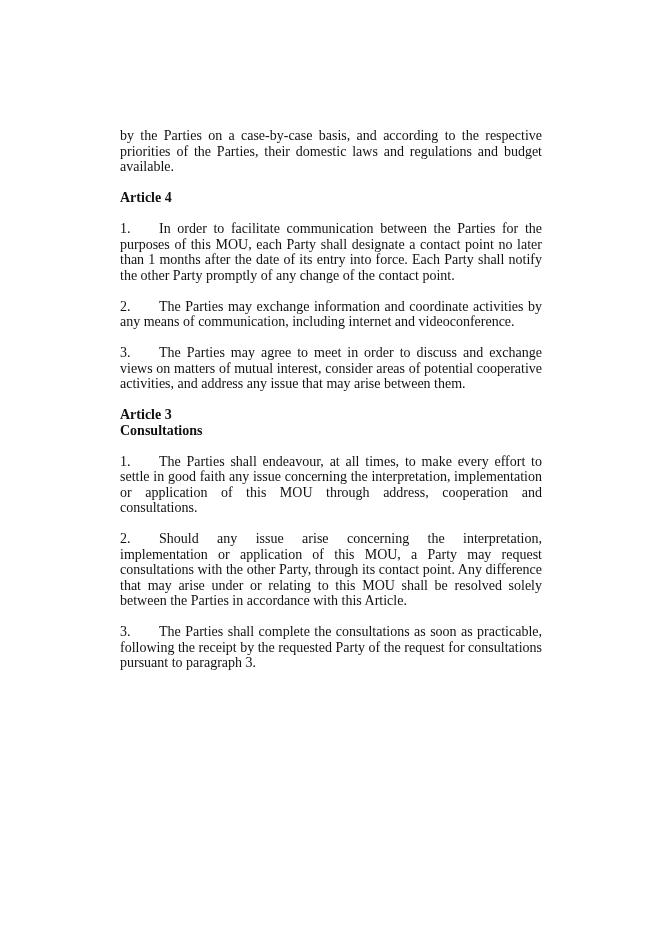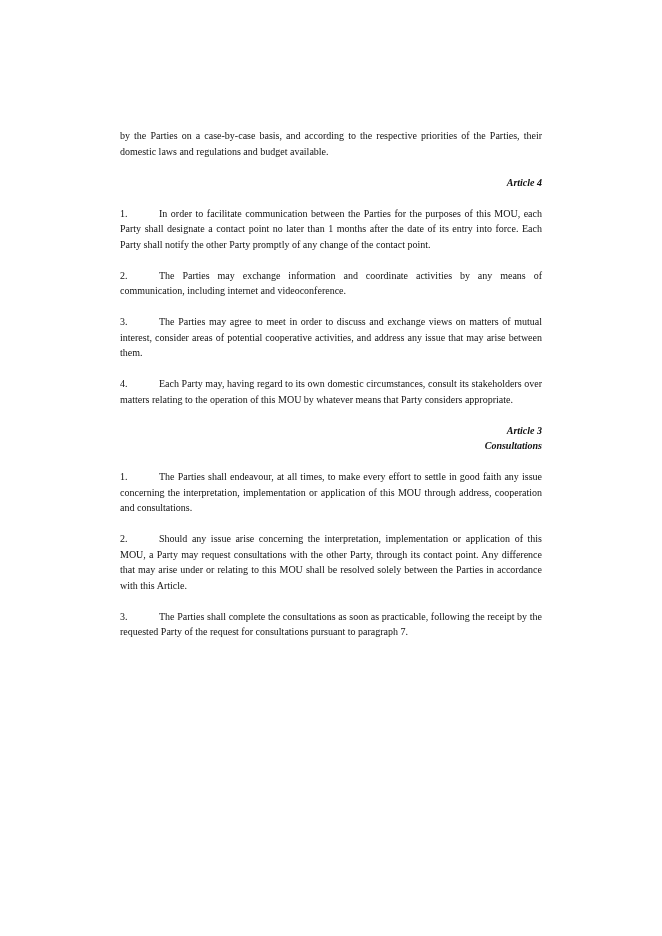--- a/index.html
+++ b/index.html
@@ -12,37 +12,36 @@
       height: 936px;
       position: relative;
       overflow: hidden;
     }
     .page {
       position: absolute;
       left: 120px;
       top: 128px;
       width: 422px;
       font-family: "Liberation Serif", "DejaVu Serif", serif;
-      font-size: 10px;
+      font-size: 14px;
       line-height: 15.5px;
       color: #111111;
     }
     .para {
       margin: 0 0 15.5px 0;
       text-align: justify;
     }
     .num {
       display: inline-block;
       width: 39px;
     }
     .heading {
-      text-align: right;
+      text-align: left;
       font-weight: bold;
       margin: 0 0 15.5px 0;
-      font-style: italic;
     }
     .heading span {
       display: block;
     }
   </style>
 </head>
 <body>
 
 <div class="page">
 
@@ -52,26 +51,25 @@
   <div class="heading">
     <span>Article 4</span>
   </div>
 
   <p class="para"><span class="num">1.</span><span>In order to facilitate communication between the Parties for the purposes of this MOU, each Party shall designate a contact point no later than 1 months after the date of its entry into force.  Each Party shall notify the other Party promptly of any change of the contact point.</span></p>
 
   <p class="para"><span class="num">2.</span><span>The Parties may exchange information and coordinate activities by any means of communication, including internet and videoconference.</span></p>
 
   <p class="para"><span class="num">3.</span><span>The Parties may agree to meet in order to discuss and exchange views on matters of mutual interest, consider areas of potential cooperative activities, and address any issue that may arise between them.</span></p>
 
-  <p class="para"><span class="num">4.</span><span>Each Party may, having regard to its own domestic circumstances, consult its stakeholders over matters relating to the operation of this MOU by whatever means that Party considers appropriate.</span></p>
 
   <div class="heading">
     <span>Article 3</span>
     <span>Consultations</span>
   </div>
 
   <p class="para"><span class="num">1.</span><span>The Parties shall endeavour, at all times, to make every effort to settle in good faith any issue concerning the interpretation, implementation or application of this MOU through address, cooperation and consultations.</span></p>
 
   <p class="para"><span class="num">2.</span><span>Should any issue arise concerning the interpretation, implementation or application of this MOU, a Party may request consultations with the other Party, through its contact point.  Any difference that may arise under or relating to this MOU shall be resolved solely between the Parties in accordance with this Article.</span></p>
 
-  <p class="para"><span class="num">3.</span><span>The Parties shall complete the consultations as soon as practicable, following the receipt by the requested Party of the request for consultations pursuant to paragraph 7.</span></p>
+  <p class="para"><span class="num">3.</span><span>The Parties shall complete the consultations as soon as practicable, following the receipt by the requested Party of the request for consultations pursuant to paragraph 3.</span></p>
 
 </div>
 
 </body></html>

